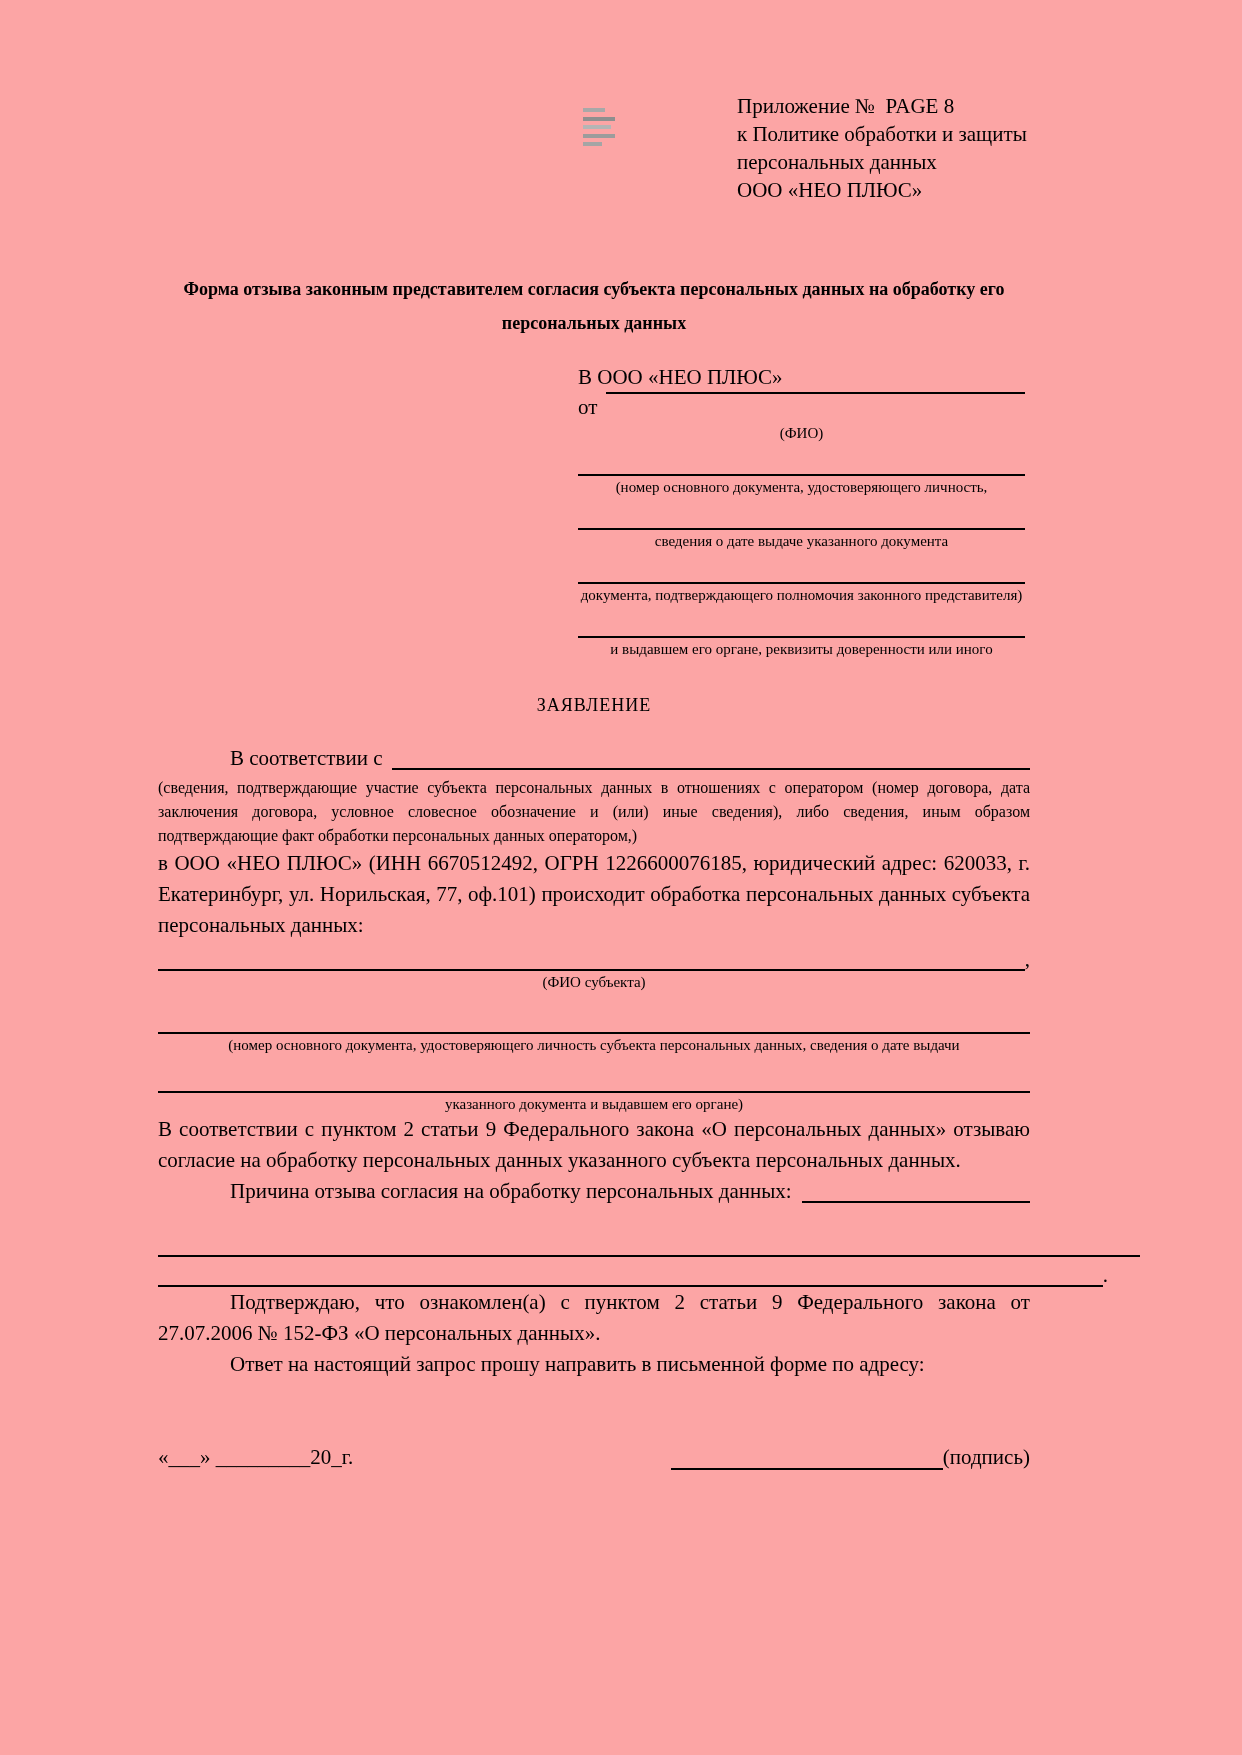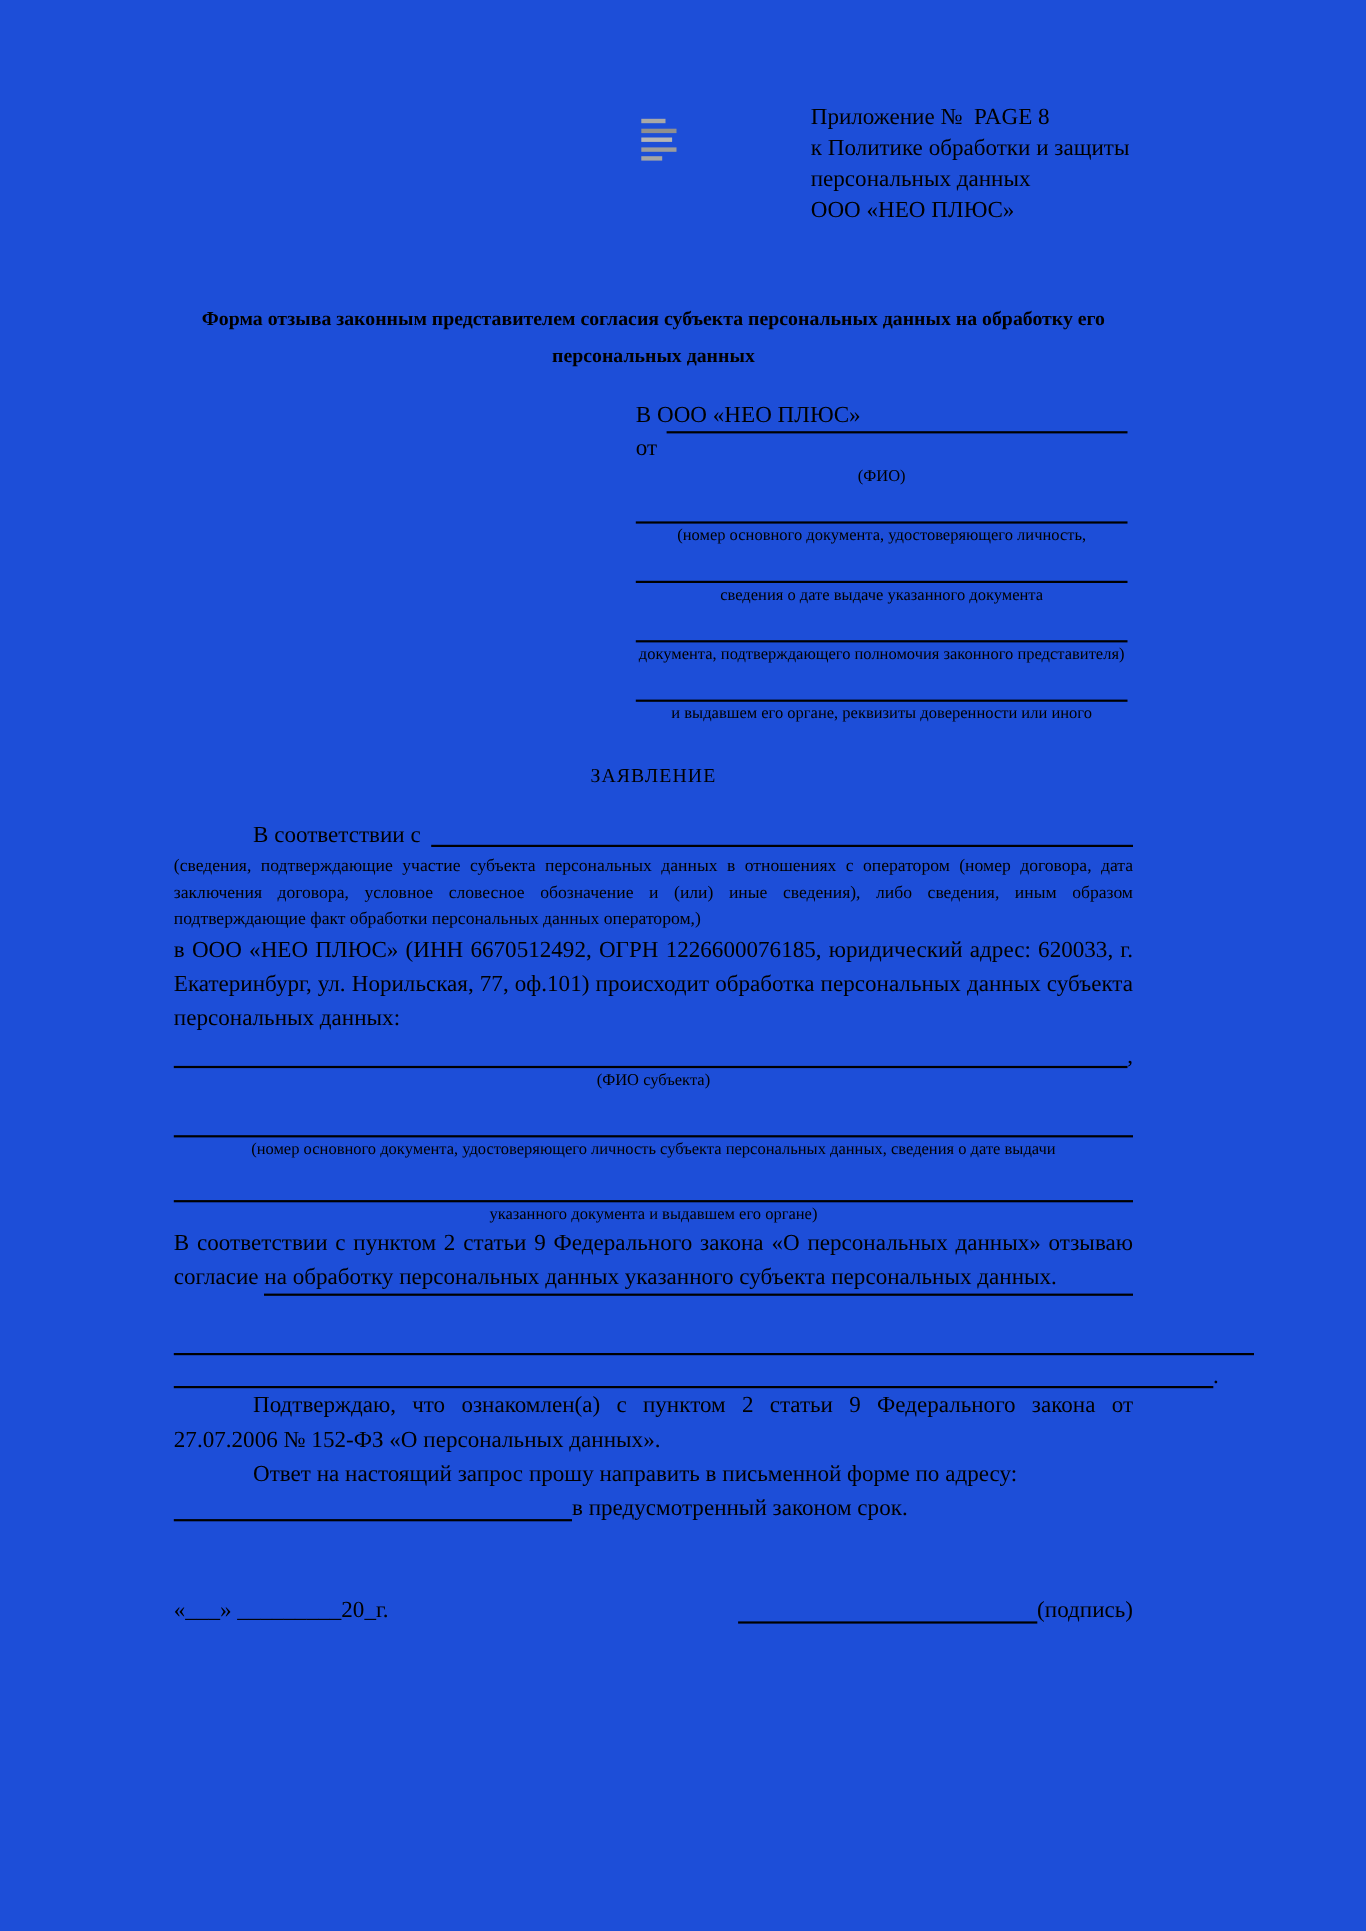--- a/index.html
+++ b/index.html
@@ -1,20 +1,20 @@
 <!DOCTYPE html>
 <html lang="ru"><head>
 <meta charset="utf-8">
 <style>
   html,body{margin:0;padding:0;background:#888;}
   .page{
     position:relative;
     width:1242px;height:1755px;
     margin:0 auto;
-    background:#1d4ed8;
+    background:#fca5a5;
     font-family:"Liberation Serif", serif;
     color:#000;
     overflow:hidden;
   }
   
   .artifact{position:absolute;left:583px;top:108px;width:32px;height:38px;display:flex;flex-direction:column;justify-content:space-between;}
   .artifact span{display:block;height:4px;background:#9a9a9a;}
   .artifact span:nth-child(1){width:70%;background:#a8a8a8;}
   .artifact span:nth-child(2){width:100%;background:#8f8f8f;}
   .artifact span:nth-child(3){width:88%;background:#b5b5b5;}
@@ -139,39 +139,36 @@
     <div class="caption">(номер основного документа, удостоверяющего личность субъекта персональных данных, сведения о дате выдачи</div>
 
     <div class="line-row mt14">
       <span class="blank"></span>
     </div>
     <div class="caption">указанного документа и выдавшем его органе)</div>
 
     <p class="para">В соответствии с пунктом 2 статьи 9 Федерального закона «О персональных данных» отзываю согласие на обработку персональных данных указанного субъекта персональных данных.</p>
 
     <div class="reason-row">
+      <span>Причина отзыва согласия на обработку персональных данных:</span>
       <span class="fill"></span>
     </div>
 
     <div class="line-row mt26 wide1">
       <span class="blank"></span>
     </div>
     <div class="line-row mt6 wide2">
       <span class="blank"></span>
       <span class="tail">.</span>
     </div>
 
     <p class="para indent">Подтверждаю, что ознакомлен(а) с пунктом 2 статьи 9 Федерального закона от 27.07.2006 № 152-ФЗ «О персональных данных».</p>
 
     <p class="para indent">Ответ на настоящий запрос прошу направить в письменной форме по адресу:</p>
 
-    <div class="reply-row">
-      <span class="fill"></span>
-      <span>в предусмотренный законом срок.</span>
-    </div>
 
     <div class="footer-row">
       <span>«___» _________20_г.</span>
       <span class="sig-group">
         <span class="fill"></span>
         <span>(подпись)</span>
       </span>
     </div>
 
   </div>

